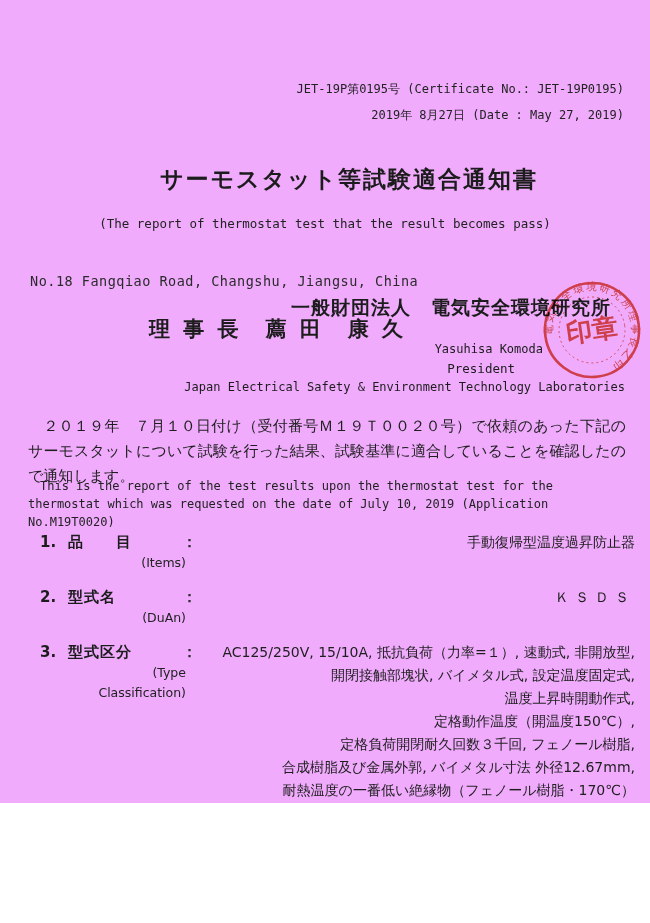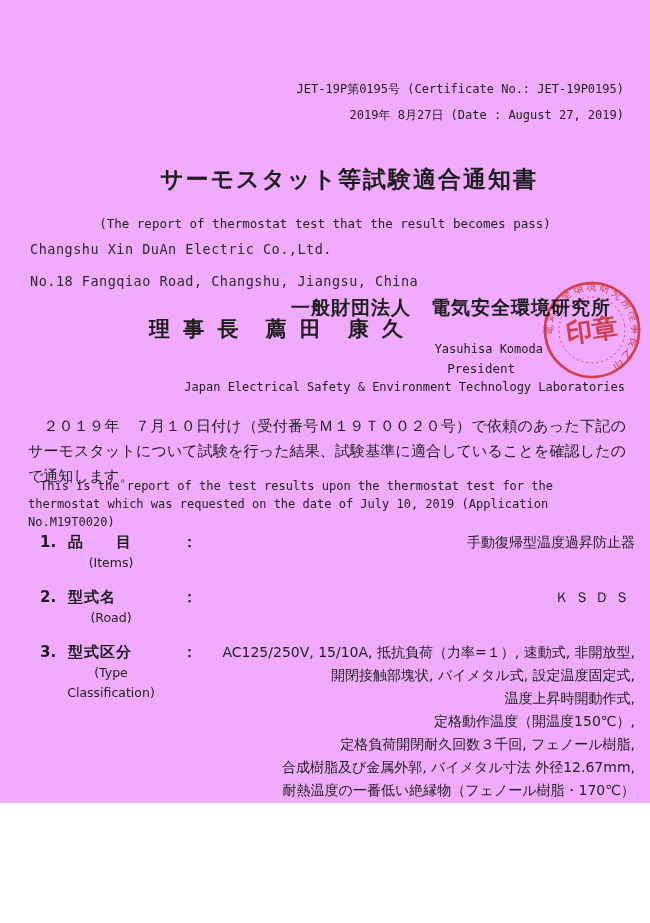--- a/index.html
+++ b/index.html
@@ -95,40 +95,39 @@
   
   .items {
     position: absolute;
     top: 531px; left: 40px; right: 15px;
   }
   .item { display: flex; align-items: flex-start; margin-bottom: 13px; }
   .item-label { width: 142px; flex: 0 0 142px; }
   .item-label-main { display: flex; font-size: 15px; font-weight: bold; color: #1c1c1c; line-height: 22px; }
   .item-num { width: 28px; flex: 0 0 28px; }
   .item-label-jp { letter-spacing: 1px; white-space: pre; }
-  .item-label-en { font-size: 12.5px; font-weight: normal; text-align: center; width: 150px; margin-left: -4px; line-height: 20px; color: #222; }
+  .item-label-en { font-size: 12.5px; font-weight: normal; text-align: right; width: 150px; margin-left: -4px; line-height: 20px; color: #222; }
   .item-colon { width: 36px; flex: 0 0 36px; font-size: 15px; font-weight: bold; line-height: 22px; }
   .item-value { flex: 1; font-size: 14px; line-height: 23px; color: #1e1e1e; }
   .item-value .vline { white-space: pre-wrap; text-align: right; }
   .item-value.wide-ls .vline:first-child { letter-spacing: 6px; }
 </style>
 </head>
 <body>
 
 <div class="page">
 
   <div class="header-right mono">
     <div>JET-19P第0195号 (Certificate No.: JET-19P0195)</div>
-    <div>2019年 8月27日 (Date : August 27, 2019)</div>
+    <div>2019年 8月27日 (Date : May 27, 2019)</div>
   </div>
 
   <div class="doc-title">サーモスタット等試験適合通知書</div>
   <div class="doc-subtitle mono">(The report of thermostat test that the result becomes pass)</div>
 
-  <div class="company mono">Changshu Xin DuAn Electric Co.,Ltd.</div>
   <div class="address mono">No.18 Fangqiao Road, Changshu, Jiangsu, China</div>
 
   <div class="issuer">
     <div class="org-jp">一般財団法人　電気安全環境研究所</div>
     <div class="pres-jp">理 事 長　薦 田　康 久</div>
     <div class="pres-rom mono">Yasuhisa Komoda</div>
     <div class="pres-ttl mono">President</div>
     <div class="org-en mono">Japan Electrical Safety &amp; Environment Technology Laboratories</div>
   </div>
 
@@ -166,21 +165,21 @@
         </div>
     </div>
 
     <div class="item">
       <div class="item-label">
         <div class="item-label-main">
           <span class="item-num">2.</span>
           <span class="item-label-jp">型式名</span>
         </div>
         <div class="item-label-en">
-            <div>(Road)</div>
+            <div>(DuAn)</div>
           </div>
       </div>
       <div class="item-colon">：</div>
       <div class="item-value wide-ls">
           <div class="vline">ＫＳＤＳ</div>
         </div>
     </div>
 
     <div class="item">
       <div class="item-label">

